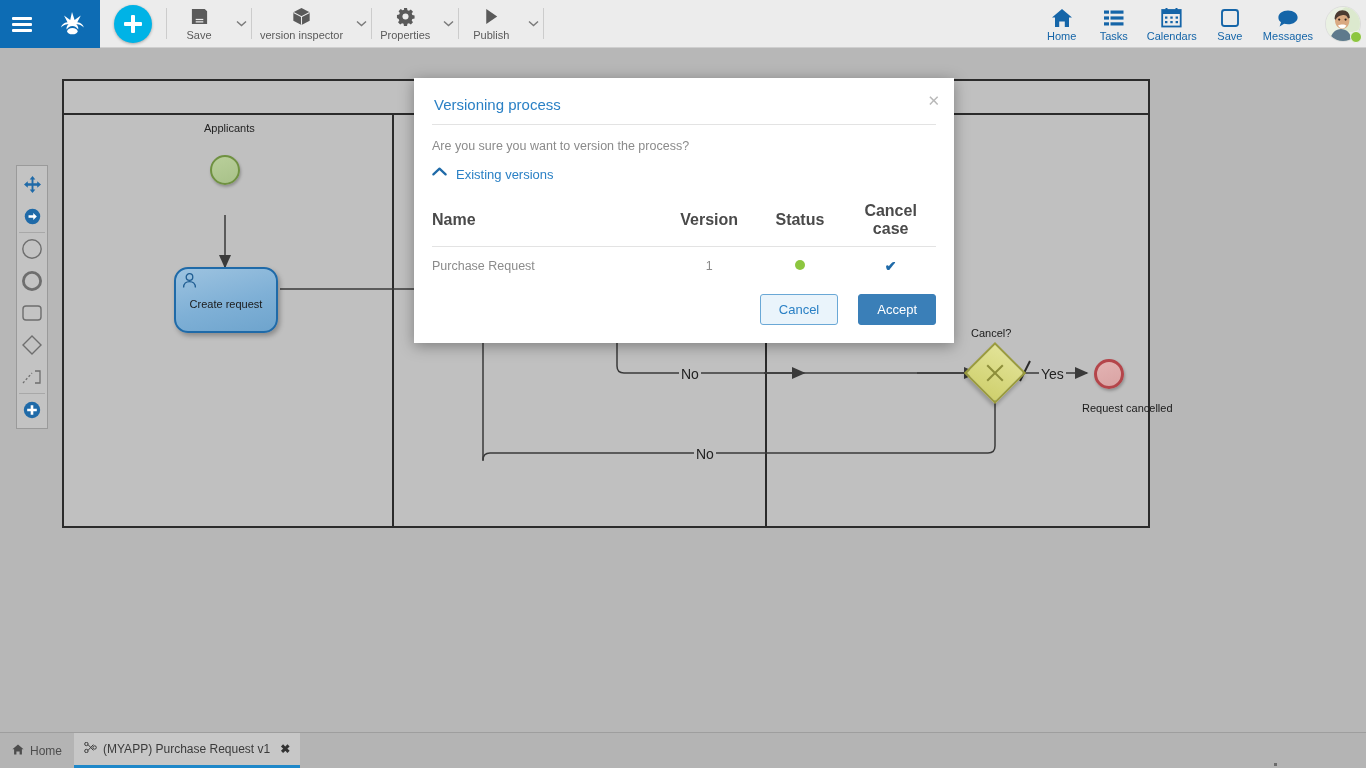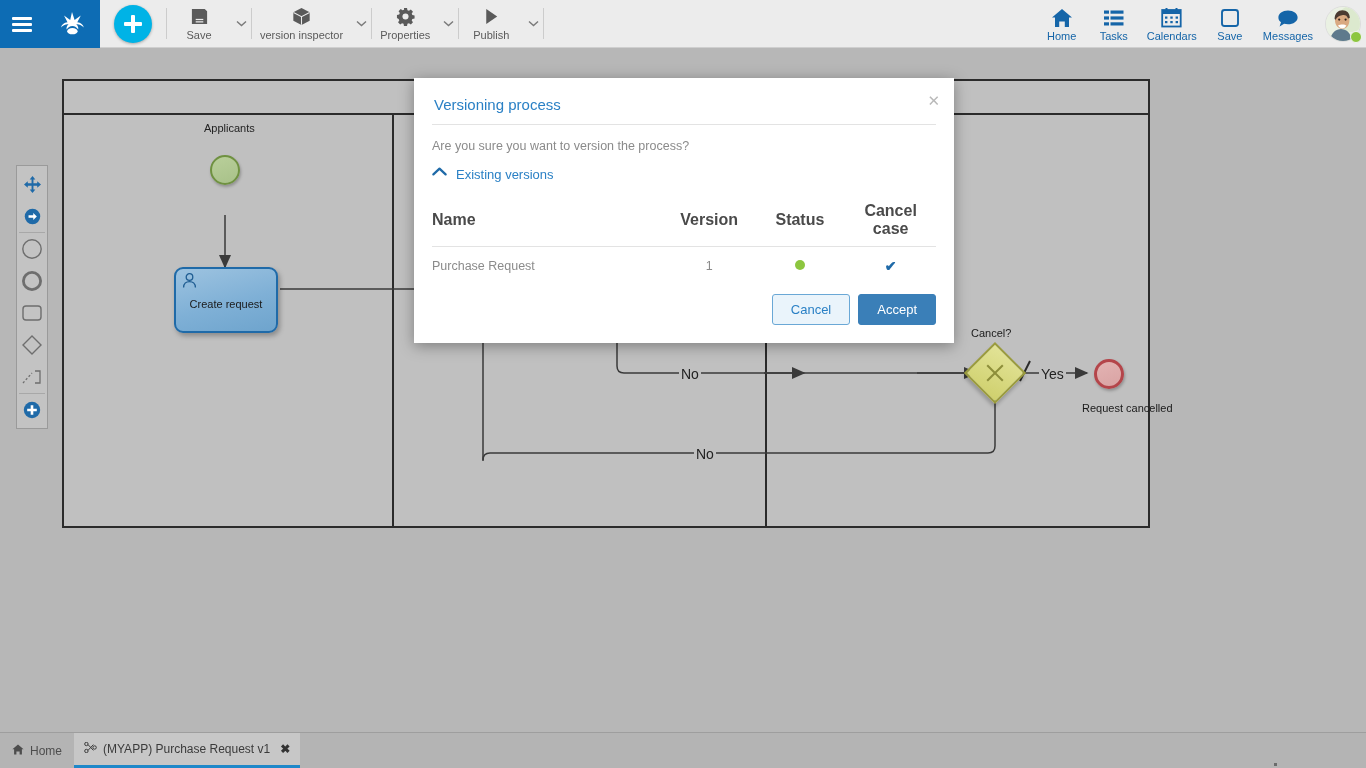--- a/index.html
+++ b/index.html
@@ -112,21 +112,21 @@
     border: 2px solid #6f9141;
     box-shadow: 1px 2px 3px rgba(0,0,0,.25);
   }
   .endEvent {
     width: 30px; height: 30px; border-radius: 50%;
     background: linear-gradient(160deg,#e3b3b3,#d9a3a3);
     border: 3px solid #b4454a;
     box-shadow: 1px 2px 3px rgba(0,0,0,.25);
   }
   .task {
-    width: 104px; height: 66px; border-radius: 9px;
+    width: 104px; height: 66px; border-radius: 14px;
     background: linear-gradient(165deg,#9dc3e0 0%,#7fb0d6 55%,#6ea4cd 100%);
     border: 2px solid #1f6aa8;
     box-shadow: 2px 3px 5px rgba(0,0,0,.28);
     display: flex; align-items: center; justify-content: center;
   }
   .task .tlabel { font-size: 11px; color: #1a1a1a; text-align: center; padding: 0 4px; margin-top: 8px;}
   .task .userIco { position: absolute; left: 6px; top: 4px; }
   .gateway {
     width: 44px; height: 44px;
     background: linear-gradient(160deg,#e2e397,#cfd06d);
@@ -177,21 +177,21 @@
     font-size: 12.5px; color: #8b8b8b; padding: 11px 0 6px 0;
   }
   .thc { text-align: center !important; }
   .tdc { text-align: center; }
   .statusDot {
     display: inline-block; width: 10px; height: 10px; border-radius: 50%;
     background: #8dc63f;
   }
   .checkMark { color: #1f6aa8; font-size: 14px; font-weight: bold; }
   .modalFoot {
-    padding: 14px 18px 18px 18px; display: flex; justify-content: flex-end; gap: 8px;
+    padding: 14px 18px 18px 18px; display: flex; justify-content: flex-end; gap: 20px;
   }
   .btn {
     font-family: "Liberation Sans", sans-serif;
     font-size: 13px; padding: 7px 18px; border-radius: 3px; cursor: pointer;
   }
   .btnCancel { background: #eaf4fb; color: #2a80c5; border: 1px solid #6aa8d6; }
   .btnAccept { background: #3a7fb8; color: #fff; border: 1px solid #3a7fb8; }
 
   
   .taskbar {

